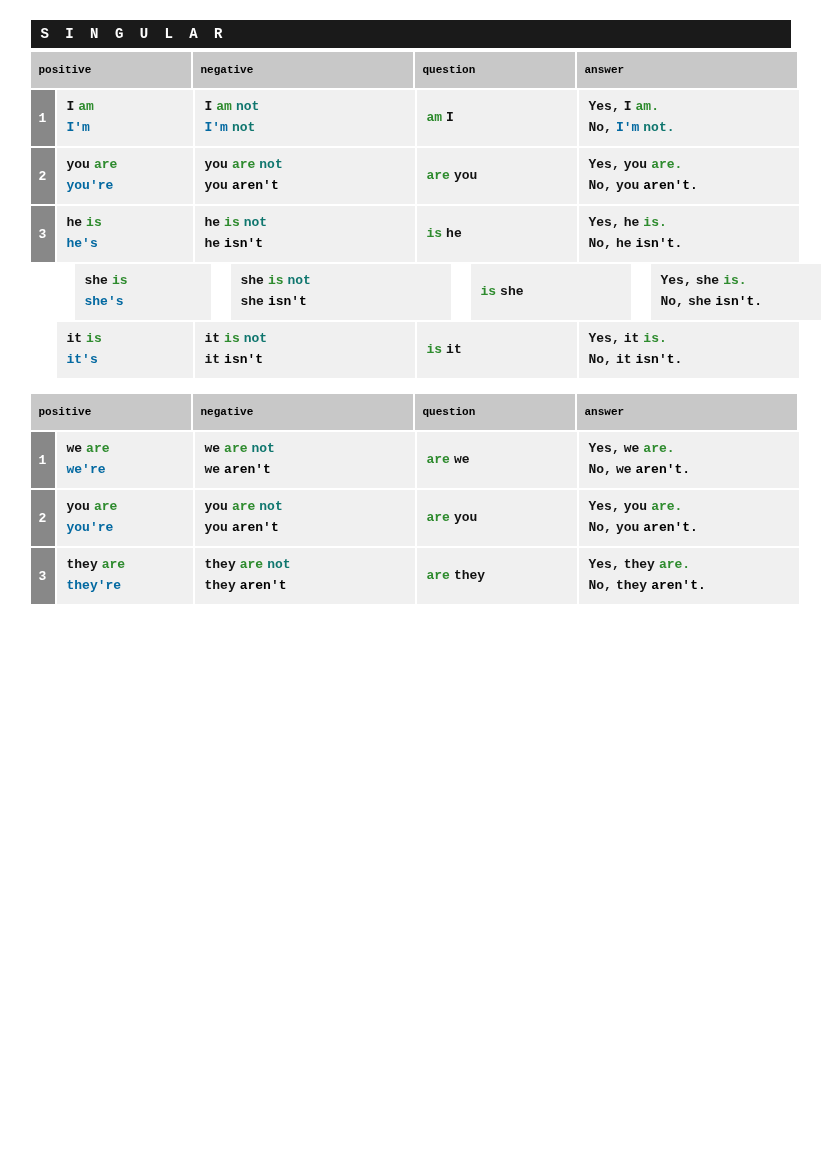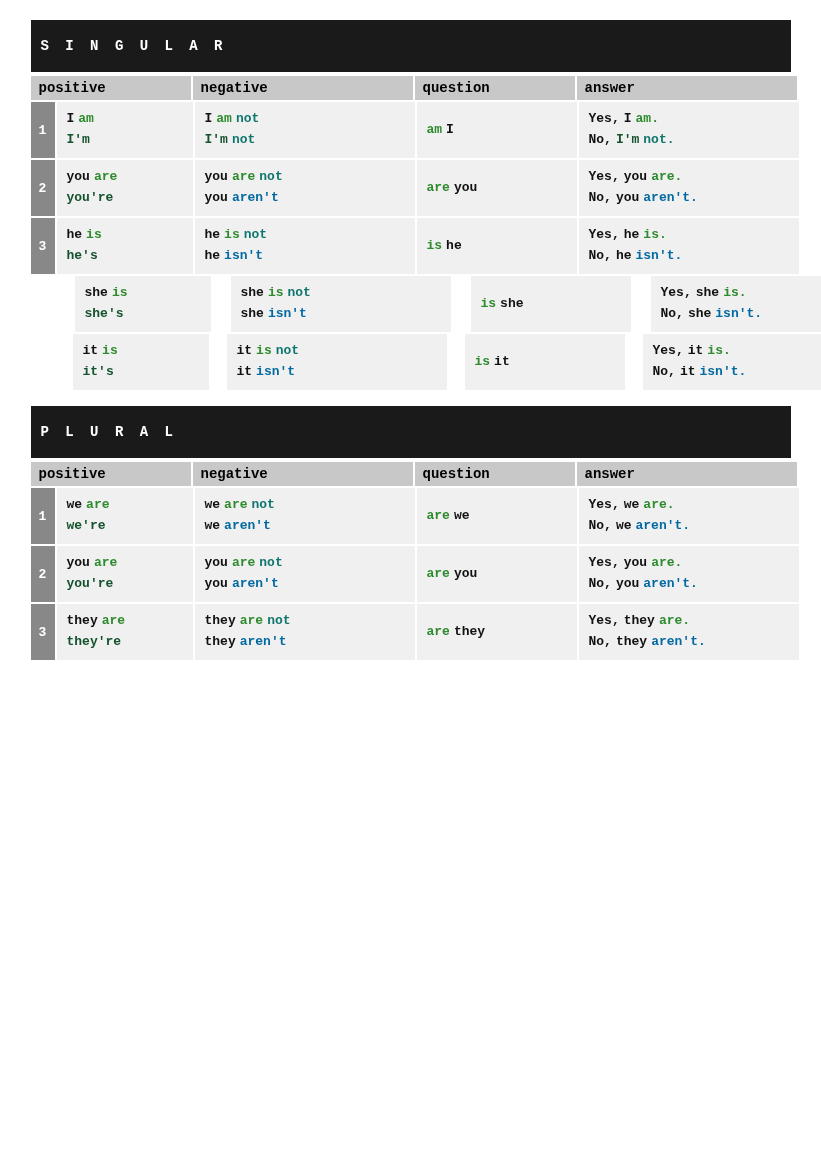--- a/index.html
+++ b/index.html
@@ -12,35 +12,35 @@
       padding: 20px;
     }
     .page {
       width: 760px;
     }
     .section-title {
       background: #1a1a1a;
       color: #fff;
       font-weight: bold;
       letter-spacing: 4px;
-      padding: 18px 10px;
+      padding: 6px 10px;
       font-size: 14px;
       margin-bottom: 4px;
     }
     .header-row {
       display: grid;
       grid-template-columns: 160px 220px 160px 220px;
       gap: 2px;
       margin-bottom: 2px;
     }
     .header-cell {
       background: #c8c8c8;
-      padding: 4px 8px;
+      padding: 12px 8px;
       font-weight: bold;
-      font-size: 14px;
+      font-size: 11px;
     }
     .data-section {
       margin-bottom: 16px;
     }
     .row-wrapper {
       display: flex;
       gap: 2px;
       margin-bottom: 2px;
       align-items: stretch;
     }
@@ -71,23 +71,23 @@
     }
     .cell-line {
       display: flex;
       align-items: baseline;
       gap: 4px;
       line-height: 1.6;
       font-weight: bold;
       font-size: 13px;
     }
     .green { color: #2e8b2e; }
-    .blue { color: #14532d; }
+    .blue { color: #0369a1; }
     .red { color: #0f766e; }
-    .teal { color: #0369a1; }
+    .teal { color: #000000; }
     .black { color: #111; }
 
     .plural-section {
       margin-top: 8px;
     }
   </style>
 </head>
 <body>
 
 <div class="page">
@@ -271,21 +271,21 @@
           <div class="cell-line">
               <span class="black">No,</span>
               <span class="black">she</span>
               <span class="teal">isn't.</span>
             </div>
         </div>
       </div>
     </div>
 
     <div class="row-wrapper">
-      <div class="row-data" style="grid-template-columns: 24px 136px 220px 160px 220px; display:grid; gap:18px; width:100%;">
+      <div class="row-data" style="grid-template-columns: 24px 136px 220px 160px 220px; display:grid; gap:2px; width:100%;">
         <div class="number-col" style="background:#888;color:#fff;font-weight:bold;display:flex;align-items:center;justify-content:center;font-size:13px; opacity:0;"></div>
         <div class="cell">
           <div class="cell-line">
               <span class="black">it</span>
               <span class="green">is</span>
             </div>
           <div class="cell-line">
               <span class="blue">it's</span>
             </div>
         </div>
@@ -316,21 +316,20 @@
               <span class="black">No,</span>
               <span class="black">it</span>
               <span class="teal">isn't.</span>
             </div>
         </div>
       </div>
     </div>
   </div>
 
   <div class="data-section plural-section">
-    <div class="section-title">P L U R A L</div>
     <div class="header-row">
       <div class="header-cell">positive</div>
       <div class="header-cell">negative</div>
       <div class="header-cell">question</div>
       <div class="header-cell">answer</div>
     </div>
 
     <div class="row-wrapper">
       <div class="row-data" style="grid-template-columns: 24px 136px 220px 160px 220px; display:grid; gap:2px; width:100%;">
         <div class="number-col" style="background:#888;color:#fff;font-weight:bold;display:flex;align-items:center;justify-content:center;font-size:13px;">1</div>

